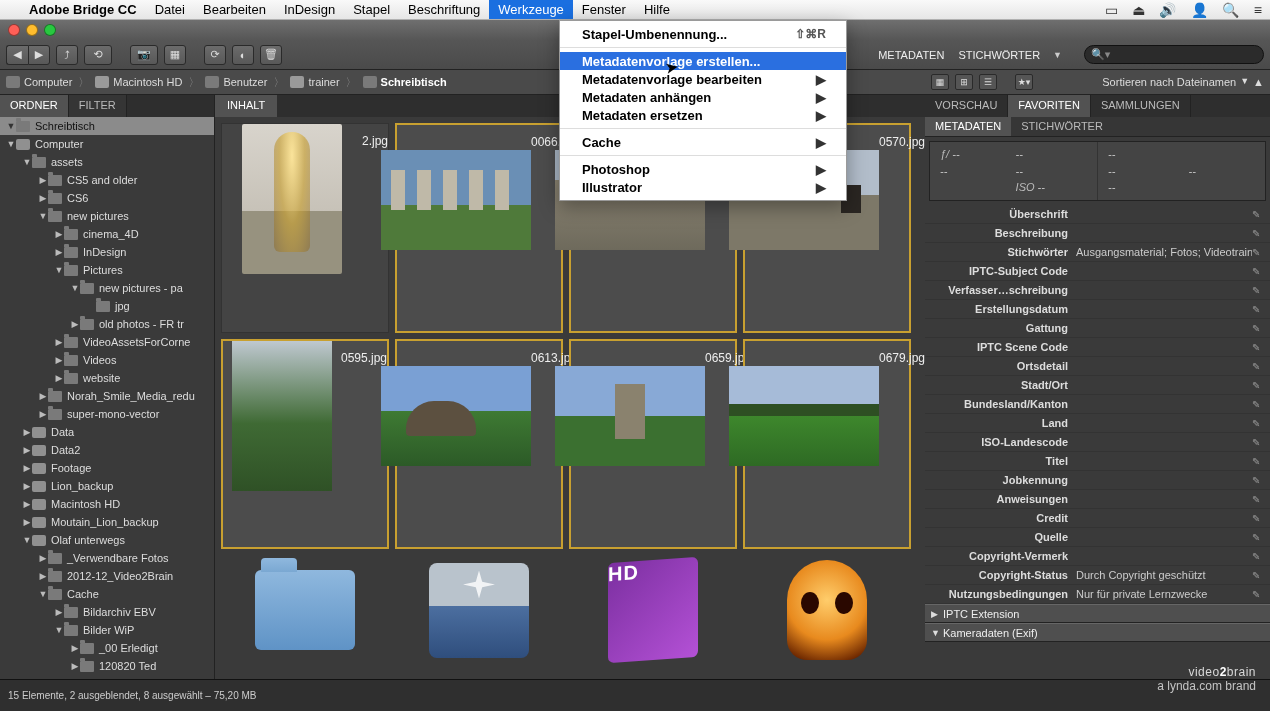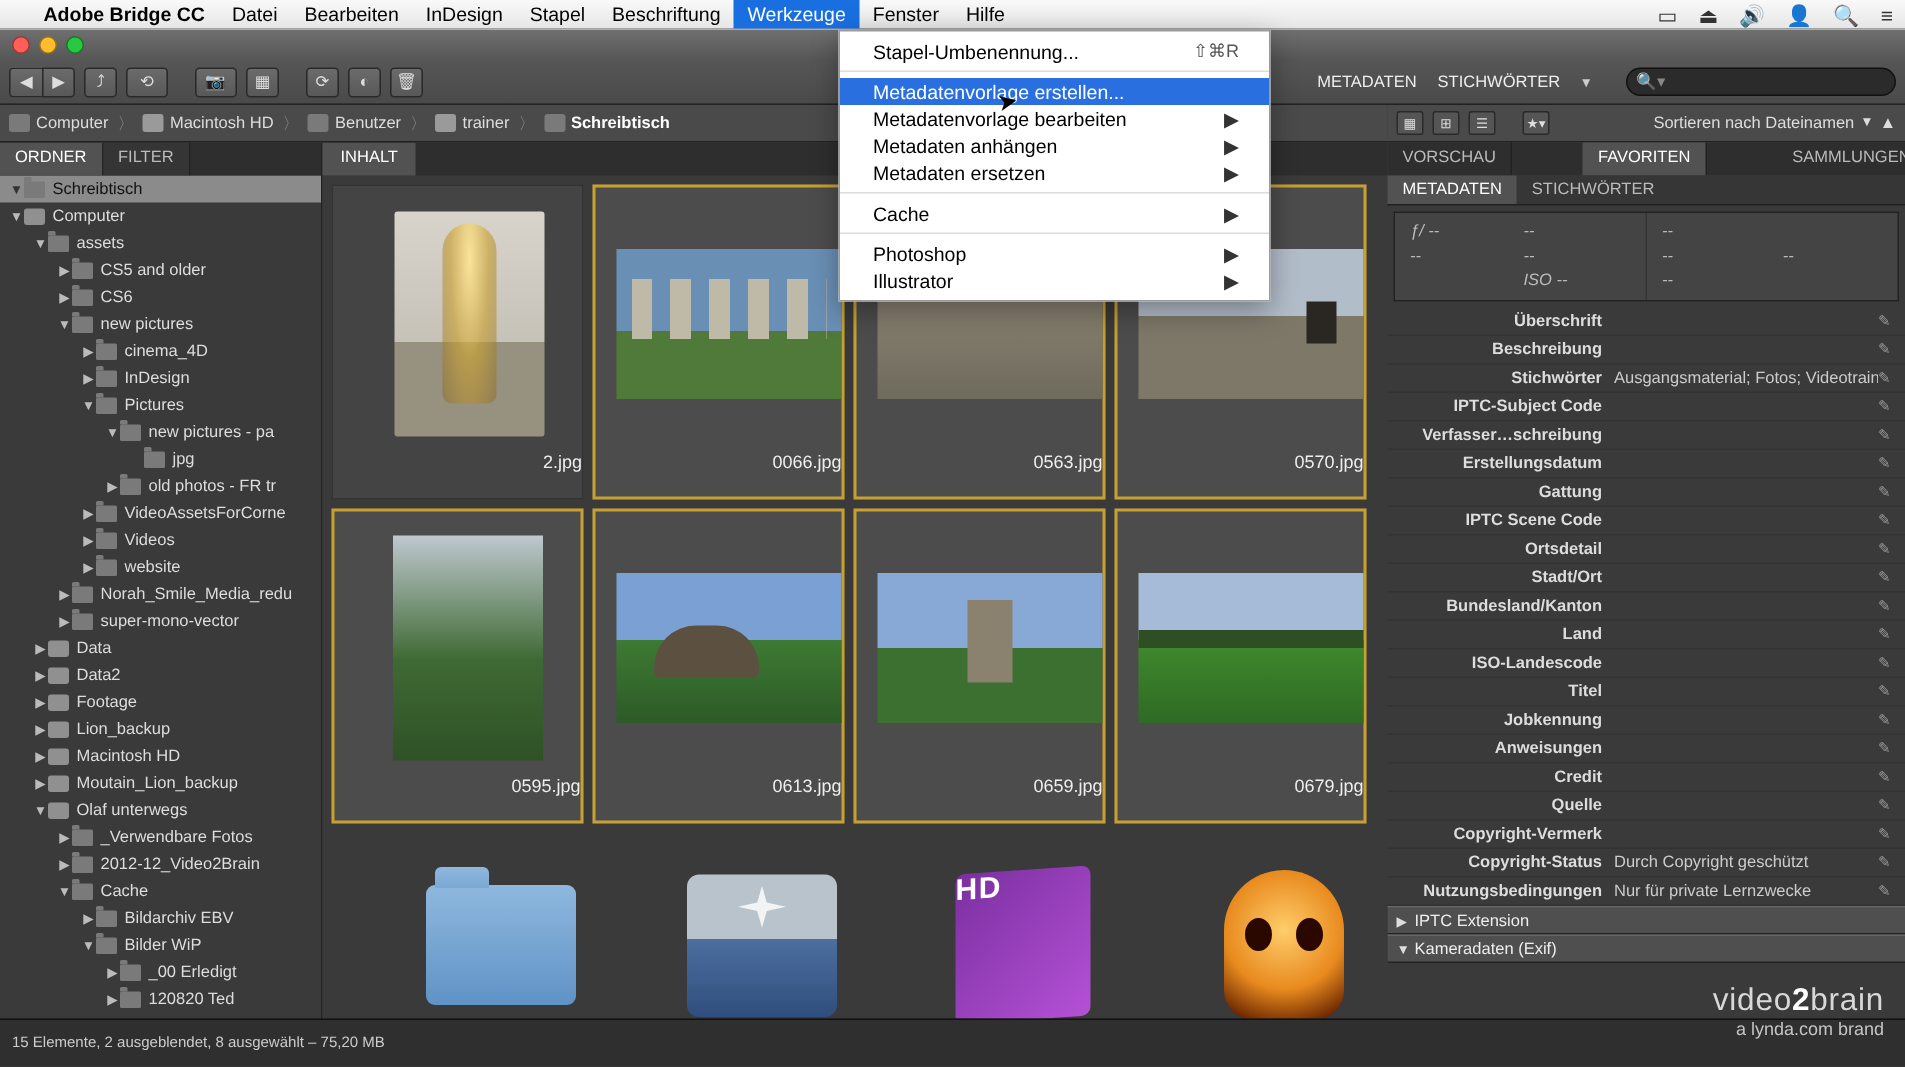--- a/index.html
+++ b/index.html
@@ -8,21 +8,21 @@
 
 #mac-menubar { position: absolute; top: 0; left: 0; right: 0; height: 20px; background: linear-gradient(#f9f9f9,#e6e6e6); border-bottom: 1px solid #b0b0b0; display: flex; align-items: center; padding: 0 8px; z-index: 100; color: #000; font-size: 13px; }
 #mac-menubar .apple { font-size: 15px; margin-right: 12px; }
 #mac-menubar .item { padding: 2px 9px; }
 #mac-menubar .item.strong { font-weight: bold; }
 #mac-menubar .item.open { background: #1a6fe0; color: #fff; border-radius: 0; }
 #mac-menubar .right { margin-left: auto; display: flex; gap: 14px; font-size: 14px; color: #333; }
 
 
 #dropdown { position: absolute; top: 20px; left: 559px; width: 288px; background: #fff; border: 1px solid #9a9a9a; box-shadow: 0 6px 18px rgba(0,0,0,.35); z-index: 200; color: #000; padding: 4px 0; font-size: 13px; }
-#dropdown .mi { display: flex; align-items: center; padding: 2px 20px 2px 22px; height: 18px; }
+#dropdown .mi { display: flex; align-items: center; padding: 2px 20px 2px 22px; height: 18px; font-weight: bold; }
 #dropdown .mi .lbl { flex: 1; }
 #dropdown .mi .sc { color: #555; font-size: 12px; }
 #dropdown .mi .sub { color: #333; }
 #dropdown .mi.hl { background: #2a6fe0; color: #fff; }
 #dropdown .sep { height: 1px; background: #ddd; margin: 4px 0; }
 
 
 #win-chrome { position: absolute; top: 20px; left: 0; right: 0; height: 20px; background: linear-gradient(#6f6f6f,#565656); display: flex; align-items: center; padding-left: 8px; }
 #win-chrome .dot { width: 12px; height: 12px; border-radius: 50%; margin-right: 6px; border: 1px solid rgba(0,0,0,.4); }
 #win-chrome .red { background: #ff5f57; }
@@ -69,21 +69,21 @@
 #left .tree-row .fico.hd { background:#909090; border-radius:2px; }
 #left .tree-row .fico.hd::before { display:none; }
 #left .tree-row .lbl { font-size: 11px; color: #ddd; }
 #left .tree-row.sel .lbl { color: #111; }
 
 
 #content { position: absolute; top: 95px; left: 215px; right: 345px; bottom: 14px; background: #3a3a3a; display: flex; flex-direction: column; }
 #content .ctabs { height: 22px; background: #2e2e2e; display: flex; }
 #content .ctabs .tab { padding: 4px 12px; background: #525252; font-size: 11px; color: #fff; }
 #content .grid { flex: 1; padding: 6px; overflow: hidden; display: flex; flex-wrap: wrap; gap: 6px; align-content: flex-start; }
-#content .cell { width: 168px; height: 210px; background: #444; border: 1px solid #333; display: flex; flex-direction: column; align-items: flex-end; justify-content: center; position: relative; }
+#content .cell { width: 168px; height: 210px; background: #444; border: 1px solid #333; display: flex; flex-direction: row; align-items: flex-start; justify-content: center; position: relative; }
 #content .cell.sel { border: 2px solid #c8a030; background: #4c4c4c; }
 #content .thumb { width: 150px; height: 150px; display: flex; align-items: center; justify-content: center; }
 #content .thumb span { display: block; }
 #content .cap { margin-top: 10px; font-size: 12px; color: #eee; }
 #content .cell.folder { height: 150px; background: #3a3a3a; border: none; position: relative; }
 #content .cell.folder .thumb { width: 110px; height: 110px; }
 #content .shortcut-arrow { position: absolute; left: 28px; bottom: 8px; font-size: 18px; color: #fff; text-shadow: 1px 1px 2px #000; font-weight: bold; }
 
 
 .th-wine { width: 100px; height: 150px; background: linear-gradient(180deg,#d8d4cc 0%,#c7c2b8 58%,#97927f 58%,#97927f 100%); border-radius: 2px; position: relative; }
@@ -105,21 +105,21 @@
 .th-server { width: 100px; height: 95px; border-radius: 8px; background: linear-gradient(#b9c3cc 0%,#b9c3cc 45%, #4c6fa0 45%, #2f4e7d 100%); position: relative; }
 .th-server::after { content:""; position:absolute; top:8px; left:34px; width:32px; height:28px; background: #fff; clip-path: polygon(50% 0, 60% 40%, 100% 50%, 60% 60%, 50% 100%, 40% 60%, 0 50%, 40% 40%); opacity:.8; }
 .th-hd { width: 90px; height: 100px; background: linear-gradient(135deg,#7b2fa0,#b451d6); border-radius: 6px; display:flex; align-items:center; justify-content:center; font-weight:bold; color:#fff; font-size:20px; letter-spacing:1px; transform: skewY(-4deg); }
 .th-skull { width: 80px; height: 100px; background: radial-gradient(circle at 50% 40%, #ffcd6b 0%, #e88a1e 55%, #6b2600 90%); border-radius: 40px 40px 20px 20px; position: relative; }
 .th-skull::before, .th-skull::after { content:""; position:absolute; top:32px; width:18px; height:22px; background:#2a0800; border-radius:50%; }
 .th-skull::before { left:14px; }
 .th-skull::after { right:14px; }
 
 
 #right { position: absolute; top: 95px; right: 0; width: 345px; bottom: 14px; background: #3a3a3a; display: flex; flex-direction: column; }
-#right .tabs { height: 22px; background: #2e2e2e; display: flex; gap: 47px; }
+#right .tabs { height: 22px; background: #2e2e2e; display: flex; }
 #right .tabs .tab { padding: 4px 10px; font-size: 11px; color: #bbb; border-right: 1px solid #222; }
 #right .tabs .tab.active { background: #525252; color: #fff; }
 #right .subtabs { height: 20px; background: #363636; display: flex; border-bottom: 1px solid #222; }
 #right .subtabs .tab { padding: 3px 10px; font-size: 11px; color: #bbb; }
 #right .subtabs .tab.active { background: #525252; color: #fff; }
 #right .camerabox { height: 60px; background: #444; border: 1px solid #222; margin: 4px; display: flex; }
 #right .camerabox .half { flex: 1; border-right: 1px solid #333; padding: 6px 10px; font-size: 11px; color: #bbb; font-style: italic; display: grid; grid-template-columns: auto auto; gap: 4px 14px; }
 #right .camerabox .half:last-child { border-right: none; }
 #right .meta { flex: 1; overflow: hidden; }
 #right .meta .row { display: flex; align-items: center; height: 19px; border-bottom: 1px solid #333; padding: 0 6px; }
@@ -128,21 +128,21 @@
 #right .meta .row .pen { width: 12px; font-size: 10px; color: #999; }
 #right .meta .section { background: #4f4f4f; border-top: 1px solid #666; border-bottom: 1px solid #222; height: 19px; display: flex; align-items: center; padding: 0 6px; font-size: 11px; color: #eee; }
 #right .meta .section .tw { width: 12px; font-size: 9px; color: #ddd; }
 
 
 #status { position: absolute; left: 0; right: 0; bottom: 0; height: 32px; background: #2f2f2f; border-top: 1px solid #111; font-size: 10px; color: #ccc; padding: 0 8px; display: flex; align-items: center; }
 #status .sp { flex: 1; }
 
 
 #watermark { position: absolute; right: 14px; bottom: 18px; text-align: right; font-family: Helvetica, Arial, sans-serif; z-index: 50; pointer-events: none; }
-#watermark .l1 { font-size: 21px; color: #d8d8d8; letter-spacing: .5px; }
+#watermark .l1 { font-size: 12px; color: #d8d8d8; letter-spacing: .5px; }
 #watermark .l1 b { color: #fff; font-weight: bold; }
 #watermark .l2 { font-size: 12px; color: #c4c4c4; }
 
 
 #cursor { position: absolute; top: 58px; left: 665px; z-index: 300; font-size: 16px; color: #000; transform: rotate(-10deg); }
 </style>
 </head>
 <body>
 
 <div id="mac-menubar">

